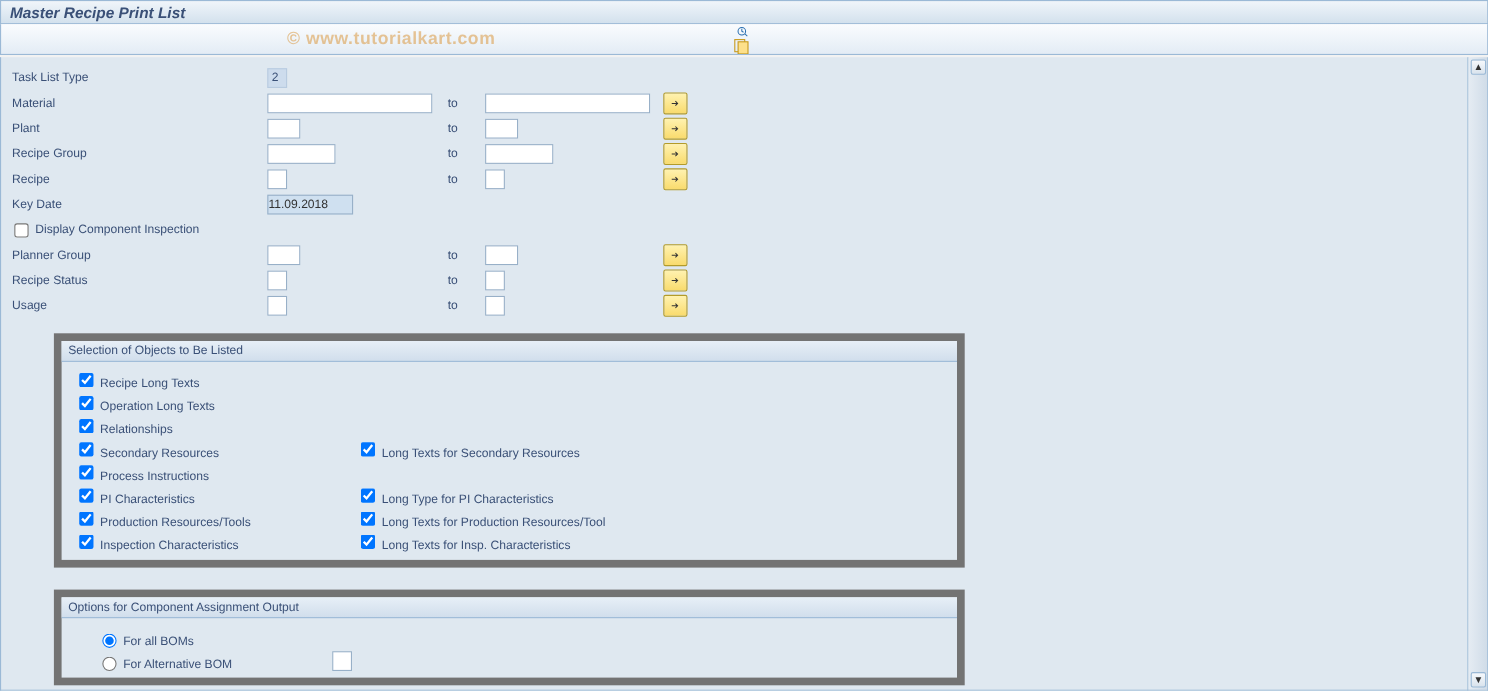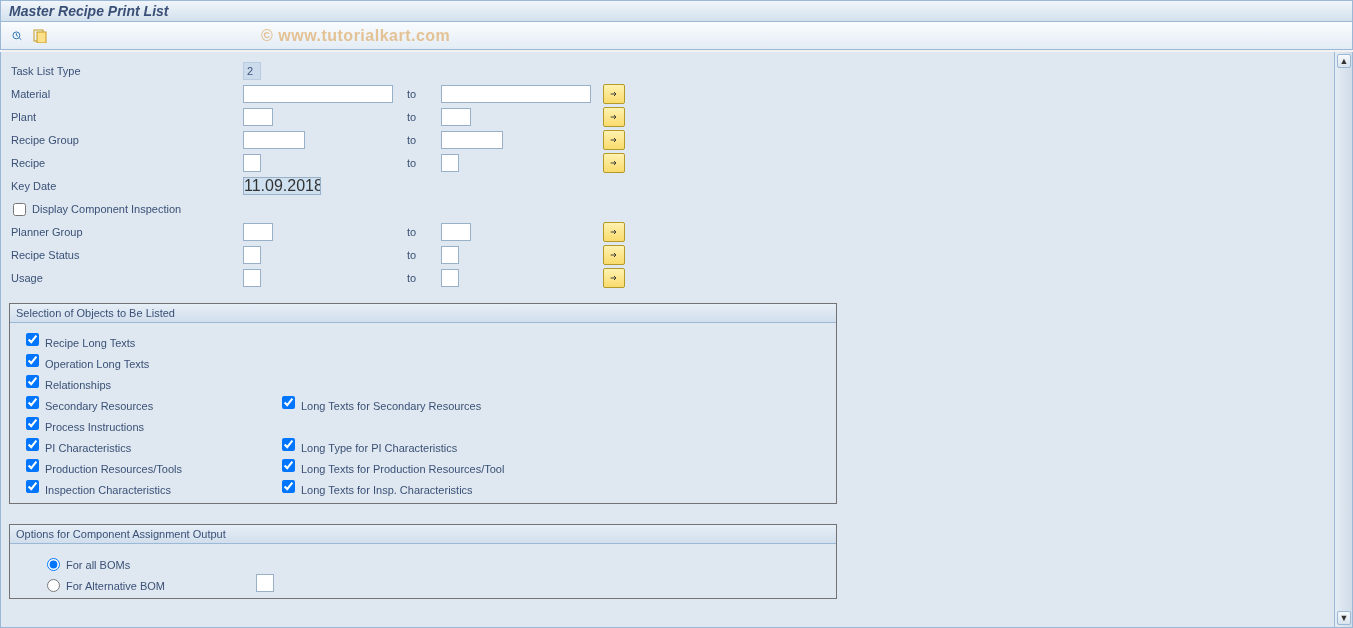--- a/index.html
+++ b/index.html
@@ -31,20 +31,21 @@
   }
   .toolbar {
     height: 28px;
     background: linear-gradient(to bottom, #fafcfe, #e3ecf5);
     border: 1px solid #9bb9d6;
     border-top: none;
     display: flex; align-items: center;
     padding: 0 6px;
     position: relative;
     margin-bottom: 2px;
+    flex-direction: column;
   }
   .toolbar-btn {
     width: 20px; height: 20px;
     margin-right: 4px;
     display: inline-flex;
     align-items: center; justify-content: center;
     border-radius: 2px;
   }
   .watermark {
     position: absolute;
@@ -98,21 +99,21 @@
   .label {
     width: 234px;
     padding-left: 2px;
     color: #3a5077;
   }
   .field {
     border: 1px solid #98b0c8;
     background: #fff;
     height: 18px;
     padding: 0 0;
-    font-size: 16px;
+    font-size: 11px;
     color: #333;
   }
   .field-ro {
     border: 1px solid #b8cbe0;
     background: #cddced;
     height: 18px;
     padding: 0 3px;
     font-size: 11px;
     color: #3a5077;
     text-align: left;
@@ -129,24 +130,25 @@
     background: linear-gradient(to bottom,#fff2b0,#f9db6d);
     border: 1px solid #b39b2a;
     border-radius: 2px;
     display: inline-flex;
     align-items: center; justify-content: center;
   }
   .cb {
     width: 13px; height: 13px; margin-right: 6px;
   }
   .group {
-    border: 1px solid #737373;
+    border: 7px solid #737373;
     background: #dfe8f0;
     margin-top: 14px;
     width: 828px;
+    margin-left: 40px;
   }
   .group-header {
     background: linear-gradient(to bottom,#e7eff7,#d1deec);
     border-bottom: 1px solid #9bb9d6;
     padding: 3px 6px;
     color: #3a5077;
   }
   .group-body {
     padding: 6px 12px;
   }

